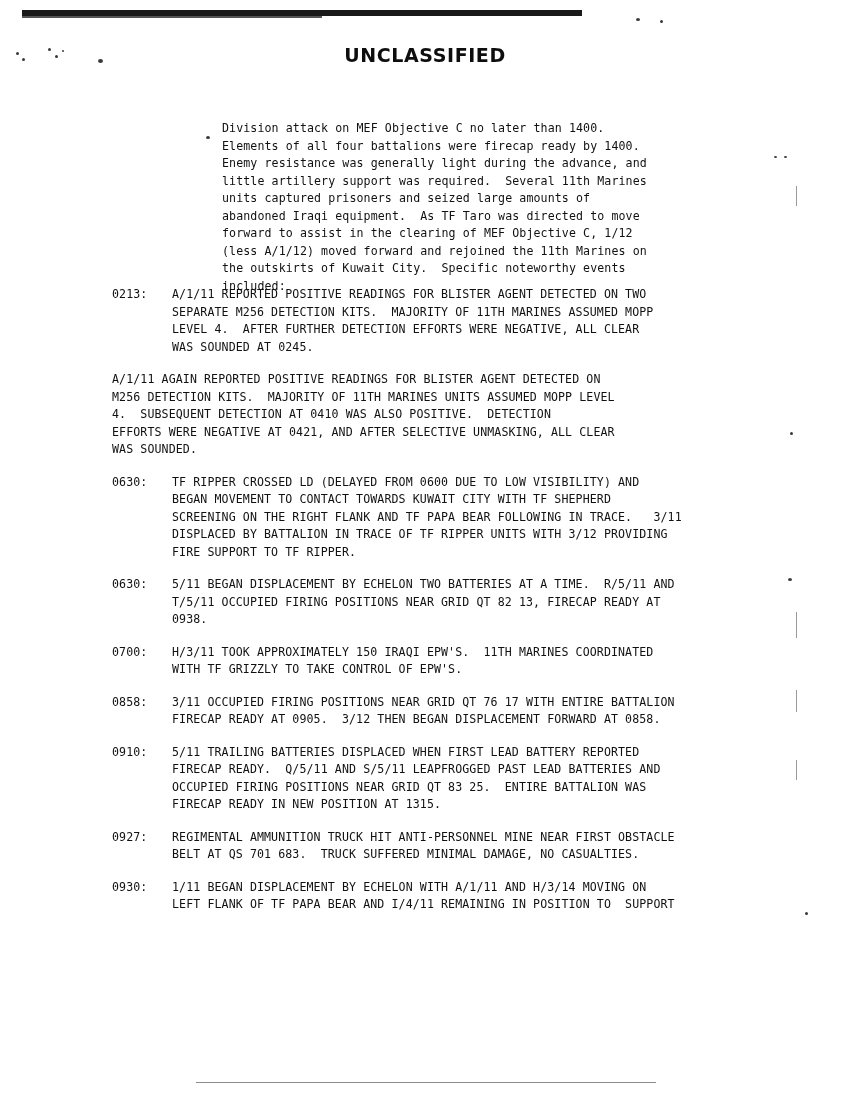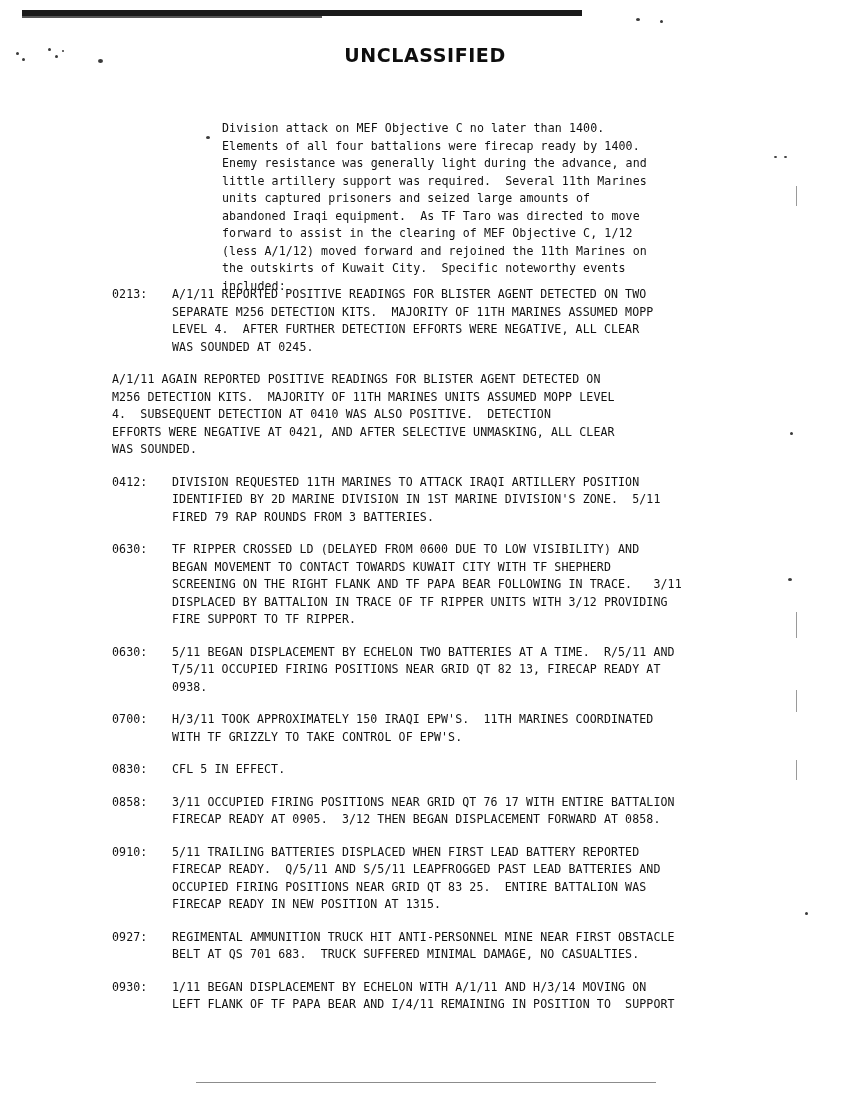--- a/index.html
+++ b/index.html
@@ -160,49 +160,39 @@
 WAS SOUNDED AT 0245.</div>
       </div>
       <div class="entry">
         <div class="entry-text">A/1/11 AGAIN REPORTED POSITIVE READINGS FOR BLISTER AGENT DETECTED ON
 M256 DETECTION KITS.  MAJORITY OF 11TH MARINES UNITS ASSUMED MOPP LEVEL
 4.  SUBSEQUENT DETECTION AT 0410 WAS ALSO POSITIVE.  DETECTION
 EFFORTS WERE NEGATIVE AT 0421, AND AFTER SELECTIVE UNMASKING, ALL CLEAR
 WAS SOUNDED.</div>
       </div>
       <div class="entry">
-        <div class="entry-time">0412:</div>
-        <div class="entry-text">DIVISION REQUESTED 11TH MARINES TO ATTACK IRAQI ARTILLERY POSITION
-IDENTIFIED BY 2D MARINE DIVISION IN 1ST MARINE DIVISION'S ZONE.  5/11
-FIRED 79 RAP ROUNDS FROM 3 BATTERIES.</div>
-      </div>
-      <div class="entry">
         <div class="entry-time">0630:</div>
         <div class="entry-text">TF RIPPER CROSSED LD (DELAYED FROM 0600 DUE TO LOW VISIBILITY) AND
 BEGAN MOVEMENT TO CONTACT TOWARDS KUWAIT CITY WITH TF SHEPHERD
 SCREENING ON THE RIGHT FLANK AND TF PAPA BEAR FOLLOWING IN TRACE.   3/11
 DISPLACED BY BATTALION IN TRACE OF TF RIPPER UNITS WITH 3/12 PROVIDING
 FIRE SUPPORT TO TF RIPPER.</div>
       </div>
       <div class="entry">
         <div class="entry-time">0630:</div>
         <div class="entry-text">5/11 BEGAN DISPLACEMENT BY ECHELON TWO BATTERIES AT A TIME.  R/5/11 AND
 T/5/11 OCCUPIED FIRING POSITIONS NEAR GRID QT 82 13, FIRECAP READY AT
 0938.</div>
       </div>
       <div class="entry">
         <div class="entry-time">0700:</div>
         <div class="entry-text">H/3/11 TOOK APPROXIMATELY 150 IRAQI EPW'S.  11TH MARINES COORDINATED
 WITH TF GRIZZLY TO TAKE CONTROL OF EPW'S.</div>
       </div>
       <div class="entry">
-        <div class="entry-time">0830:</div>
-        <div class="entry-text">CFL 5 IN EFFECT.</div>
-      </div>
-      <div class="entry">
         <div class="entry-time">0858:</div>
         <div class="entry-text">3/11 OCCUPIED FIRING POSITIONS NEAR GRID QT 76 17 WITH ENTIRE BATTALION
 FIRECAP READY AT 0905.  3/12 THEN BEGAN DISPLACEMENT FORWARD AT 0858.</div>
       </div>
       <div class="entry">
         <div class="entry-time">0910:</div>
         <div class="entry-text">5/11 TRAILING BATTERIES DISPLACED WHEN FIRST LEAD BATTERY REPORTED
 FIRECAP READY.  Q/5/11 AND S/5/11 LEAPFROGGED PAST LEAD BATTERIES AND
 OCCUPIED FIRING POSITIONS NEAR GRID QT 83 25.  ENTIRE BATTALION WAS
 FIRECAP READY IN NEW POSITION AT 1315.</div>

